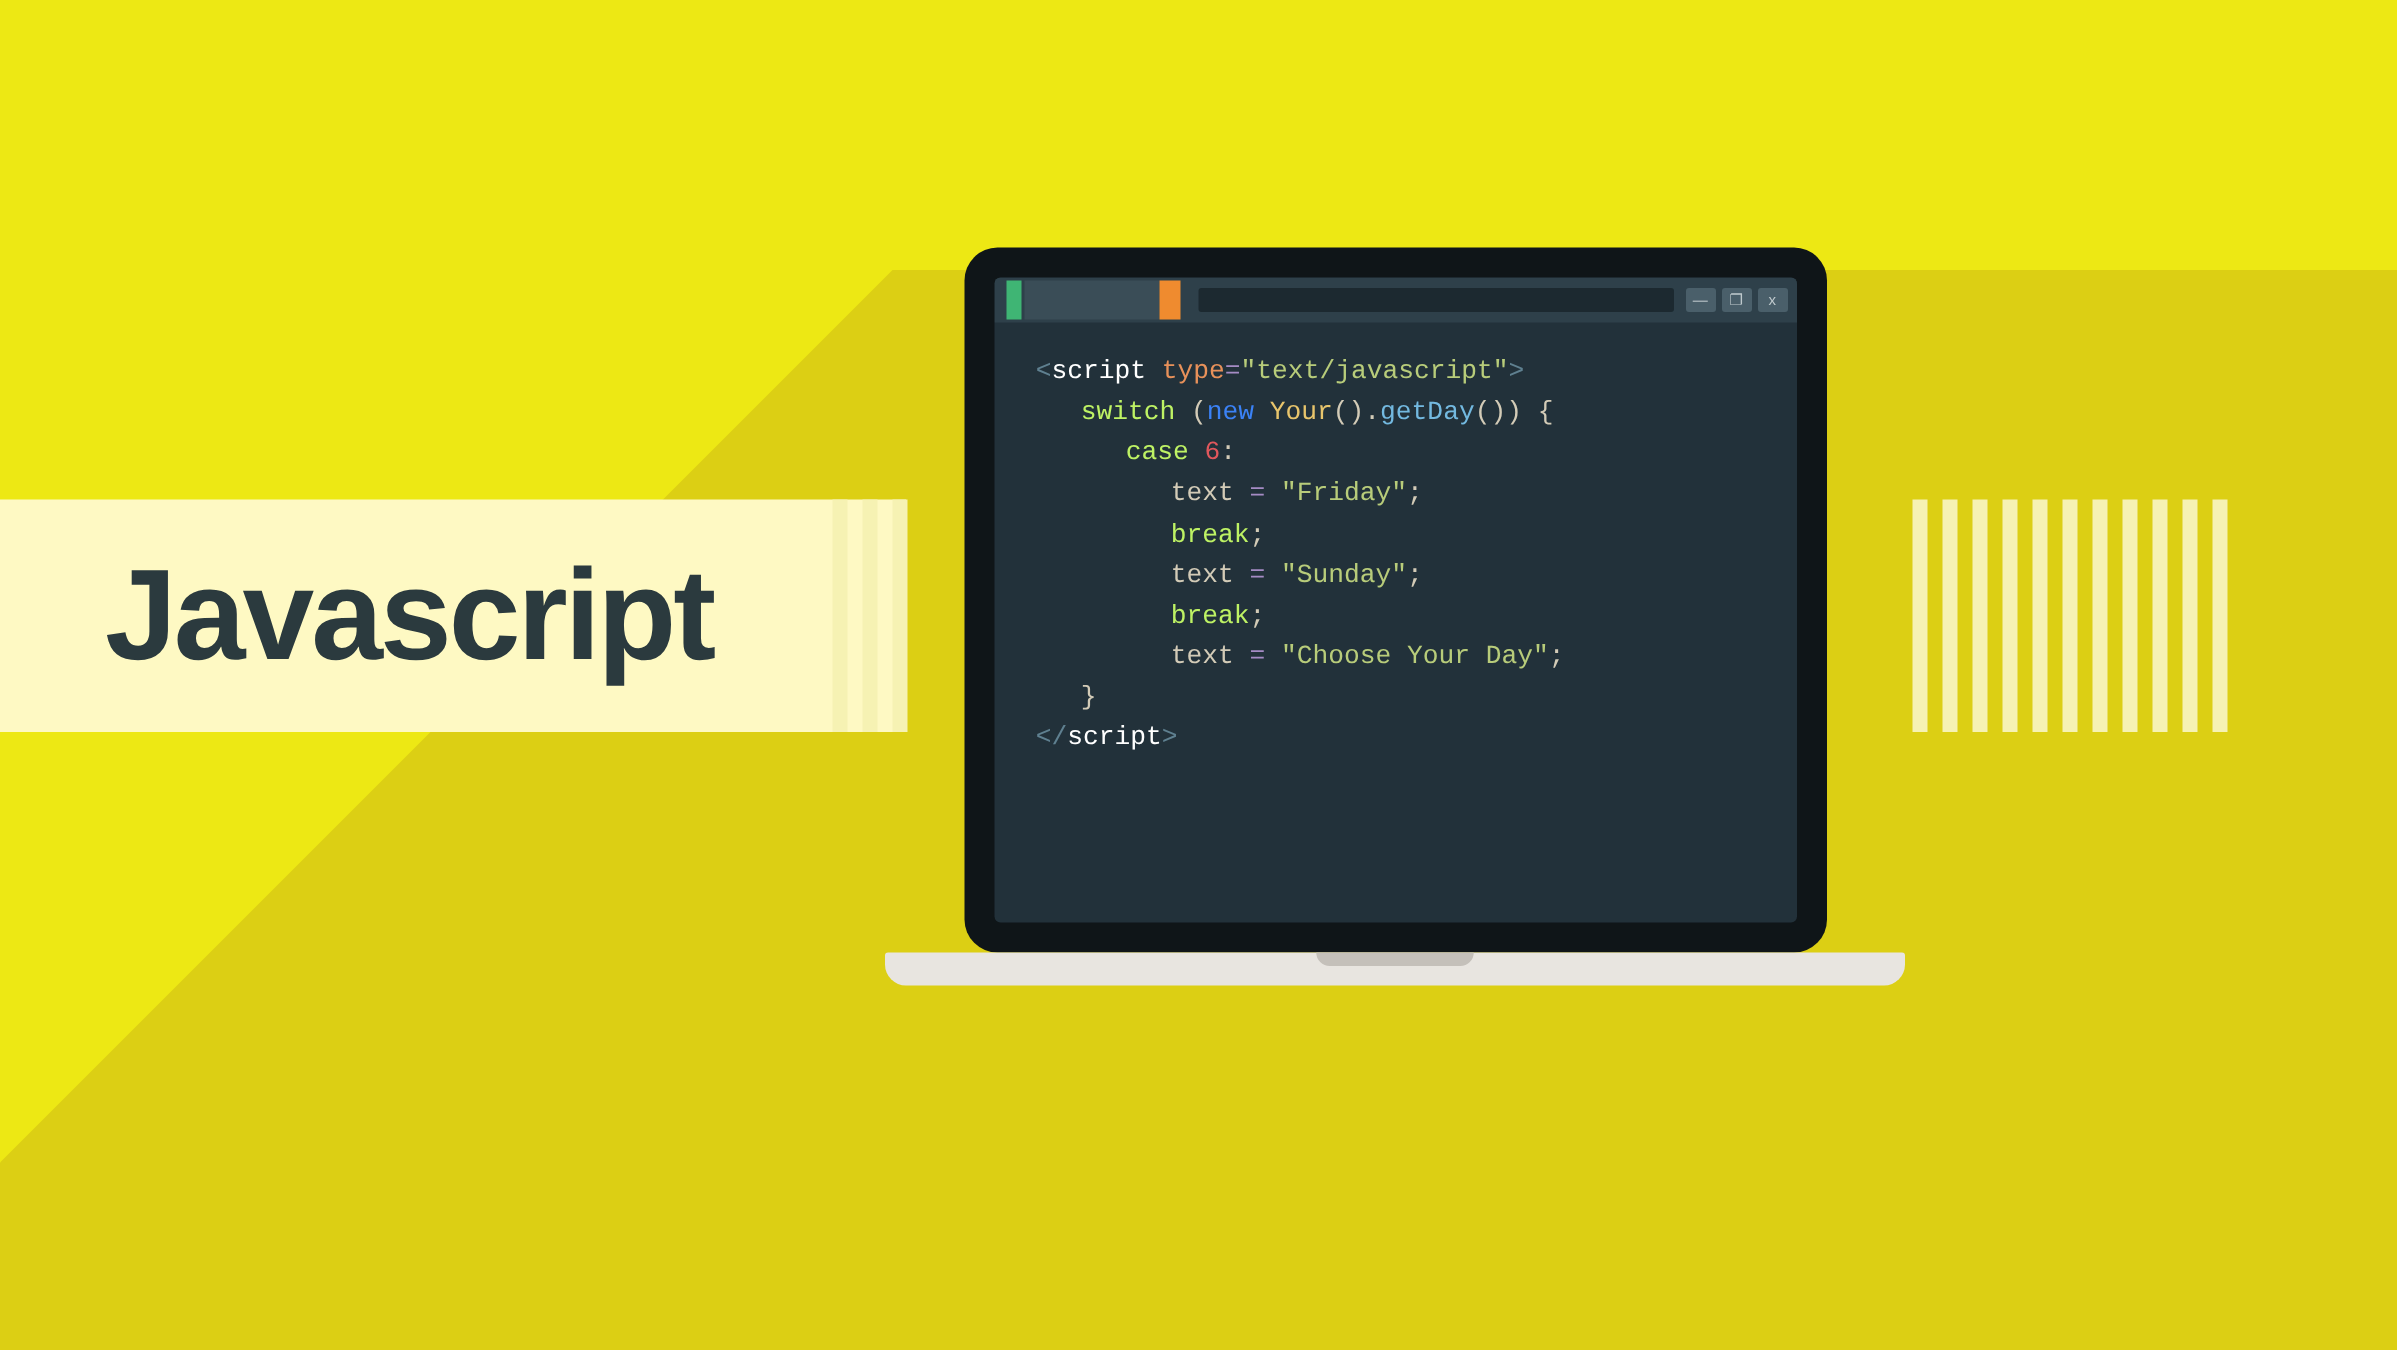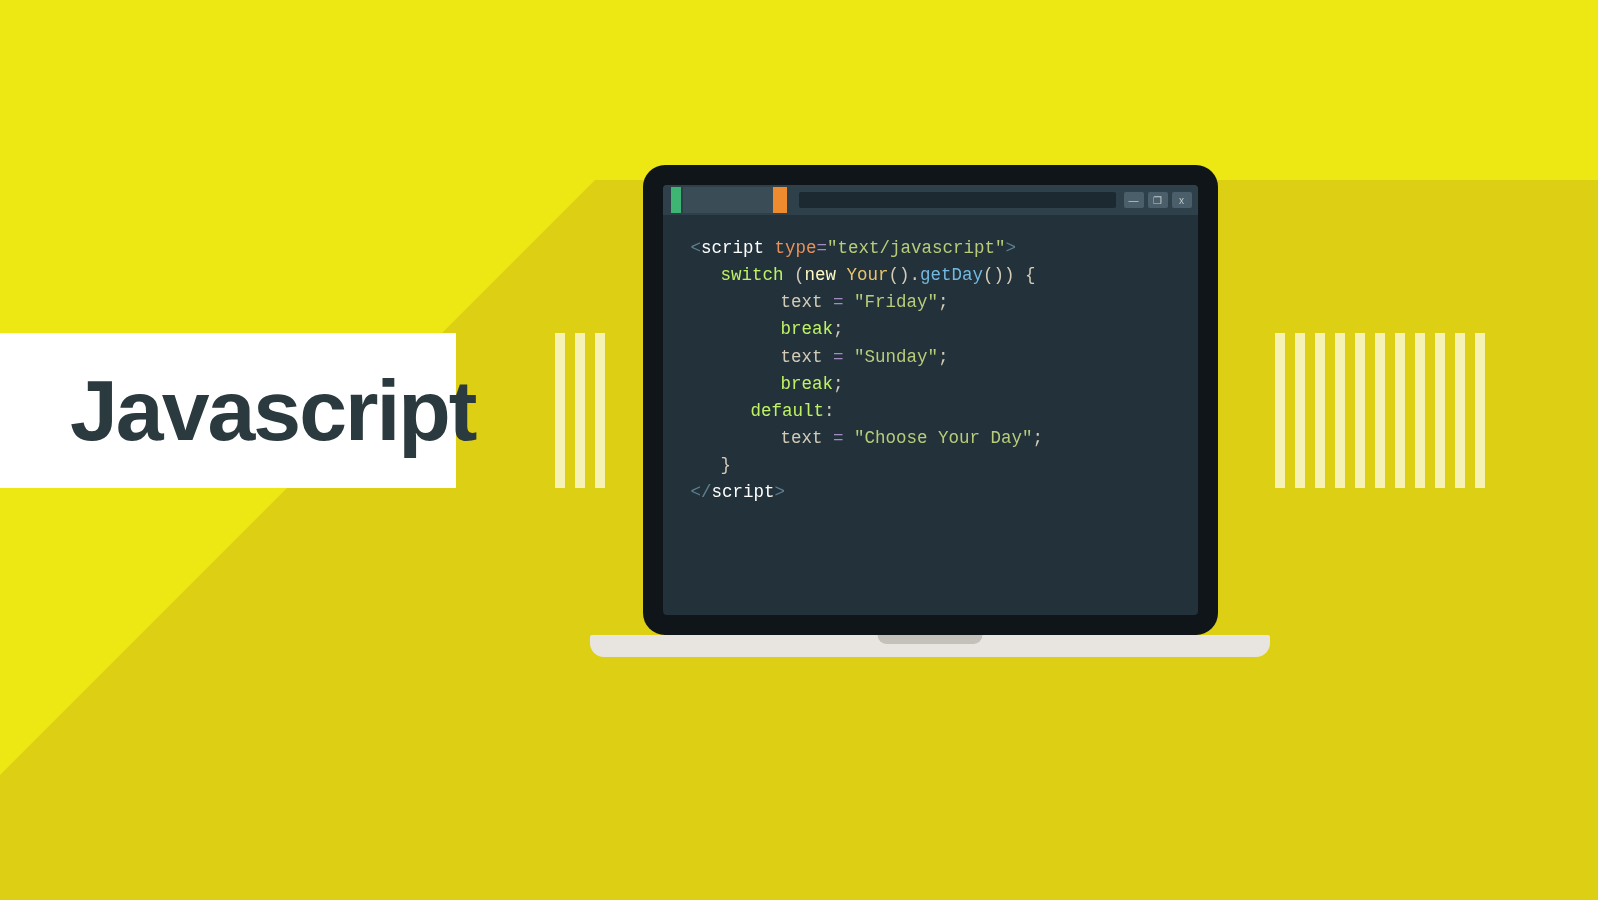--- a/index.html
+++ b/index.html
@@ -1,19 +1,19 @@
 <!DOCTYPE html>
 <html><head>
 <meta charset="utf-8">
 <style>
 *{margin:0;padding:0;box-sizing:border-box}
 body{width:1598px;height:900px;background:#ede814;overflow:hidden;position:relative;font-family:Arial,Helvetica,sans-serif}
 .shadow{position:absolute;left:595px;top:180px;width:1200px;height:1200px;background:#dccf14;transform:skew(-45deg);transform-origin:top left}
 .shadow2{position:absolute;left:1140px;top:180px;width:1200px;height:1200px;background:#dccf14;transform:skew(-45deg);transform-origin:top left}
-.title-box{position:absolute;left:0;top:333px;width:456px;height:155px;background:#ffffff;display:flex;align-items:center;padding-left:70px}
+.title-box{position:absolute;left:0;top:333px;width:604px;height:155px;background:#fef9c3;display:flex;align-items:center;padding-left:70px}
 .title-box h1{font-size:86px;font-weight:700;color:#2b3a3e;letter-spacing:-2px}
 .bars-left{position:absolute;left:555px;top:333px;display:flex;gap:10px}
 .bars-left span{width:10px;height:155px;background:#f6f2b3;display:block}
 .bars-right{position:absolute;left:1275px;top:333px;display:flex;gap:10px}
 .bars-right span{width:10px;height:155px;background:#f6f2b3;display:block}
 .laptop{position:absolute;left:590px;top:165px;width:680px}
 .screen-frame{background:#0f1518;border-radius:22px;padding:20px;width:575px;margin:0 auto}
 .screen{background:#22313a;border-radius:4px;height:430px;position:relative;overflow:hidden}
 .titlebar{height:30px;background:#2e404a;display:flex;align-items:center;position:relative}
 .tab-green{width:10px;height:26px;background:#3fb574;margin-left:8px}
@@ -23,21 +23,21 @@
 .win-controls{display:flex;gap:4px;margin-right:6px}
 .win-btn{width:20px;height:16px;background:#4a5f6a;color:#bfc9cd;font-size:10px;display:flex;align-items:center;justify-content:center;border-radius:2px}
 .code{padding:20px 28px;font-family:'Courier New',monospace;font-size:17.5px;line-height:1.55;color:#d3cbb7}
 .c-angle{color:#5f8090}
 .c-tag{color:#ffffff}
 .c-attr{color:#e8915a}
 .c-eq{color:#a58bc4}
 .c-str{color:#b8cc7a}
 .c-kw{color:#bef264}
 .c-paren{color:#d3cbb7}
-.c-new{color:#fef9c3}
+.c-new{color:#3b82f6}
 .c-class{color:#e8c56c}
 .c-dot{color:#d3cbb7}
 .c-method{color:#73b9e0}
 .c-num{color:#e0575c}
 .c-var{color:#d3cbb7}
 .c-brace{color:#d3cbb7}
 .i1{padding-left:30px}.i2{padding-left:60px}.i3{padding-left:90px}
 .base{background:#e8e5e0;height:22px;width:680px;border-radius:2px 2px 14px 14px;position:relative}
 .notch{position:absolute;left:50%;top:0;transform:translateX(-50%);width:105px;height:9px;background:#c4c0ba;border-radius:0 0 10px 10px}
 </style>
@@ -81,25 +81,25 @@
         <div class="urlbar"></div>
         <div class="win-controls">
           <div class="win-btn">—</div>
           <div class="win-btn">❐</div>
           <div class="win-btn">x</div>
         </div>
       </div>
       <div class="code">
         <div><span class="c-angle">&lt;</span><span class="c-tag">script</span><span> </span><span class="c-attr">type</span><span class="c-eq">=</span><span class="c-str">"text/javascript"</span><span class="c-angle">&gt;</span></div>
         <div class="i1"><span class="c-kw">switch </span><span class="c-paren">(</span><span class="c-new">new </span><span class="c-class">Your</span><span class="c-dot">().</span><span class="c-method">getDay</span><span class="c-paren">()) </span><span class="c-brace">{</span></div>
+        <div class="i2"><span class="c-kw">case </span><span class="c-num">6</span><span class="c-paren">:</span></div>
         <div class="i3"><span class="c-var">text </span><span class="c-eq">= </span><span class="c-str">"Friday"</span><span class="c-paren">;</span></div>
         <div class="i3"><span class="c-kw">break</span><span class="c-paren">;</span></div>
         <div class="i3"><span class="c-var">text </span><span class="c-eq">= </span><span class="c-str">"Sunday"</span><span class="c-paren">;</span></div>
         <div class="i3"><span class="c-kw">break</span><span class="c-paren">;</span></div>
-        <div class="i2"><span class="c-kw">default</span><span class="c-paren">:</span></div>
         <div class="i3"><span class="c-var">text </span><span class="c-eq">= </span><span class="c-str">"Choose Your Day"</span><span class="c-paren">;</span></div>
         <div class="i1"><span class="c-brace">}</span></div>
         <div><span class="c-angle">&lt;/</span><span class="c-tag">script</span><span class="c-angle">&gt;</span></div>
       </div>
     </div>
   </div>
   <div class="base">
     <div class="notch"></div>
   </div>
 </div>

